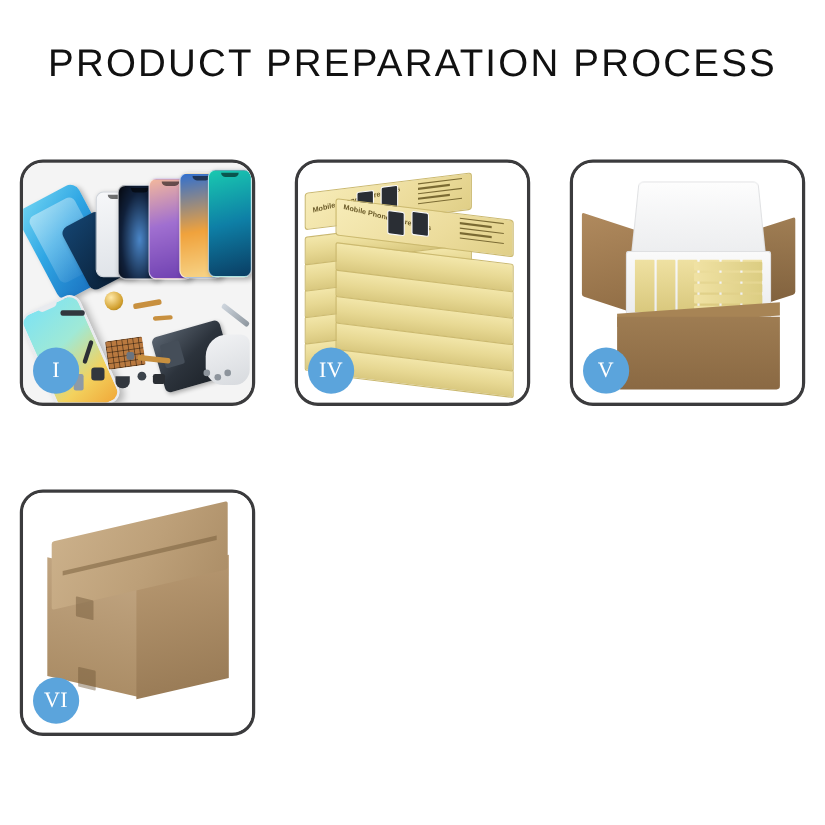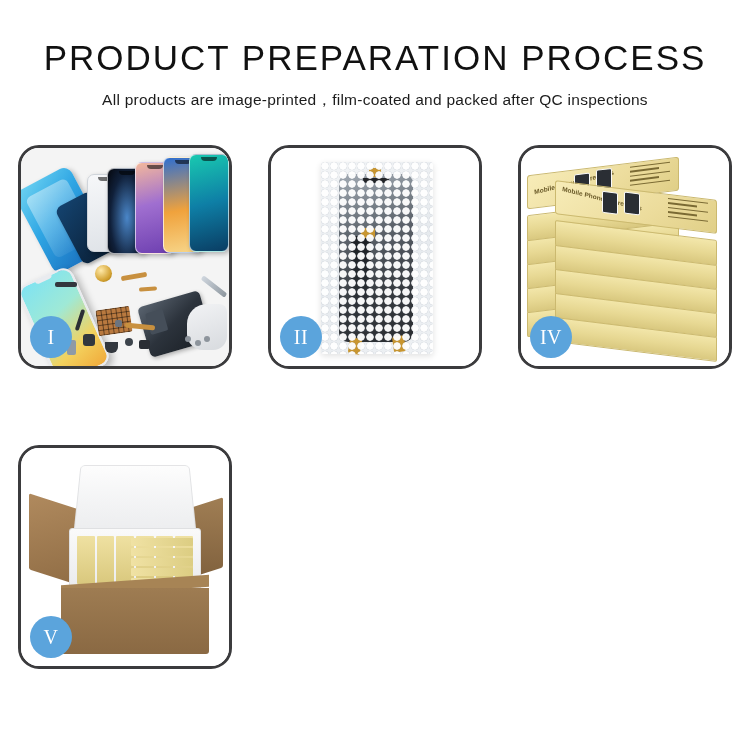--- a/index.html
+++ b/index.html
@@ -335,21 +335,20 @@
   }
   .c-tab { position:absolute; background: rgba(110,86,56,.45); border-radius:1px; }
   .tb1 { left:48px; top:96px; width:16px; height:18px; transform: skewY(13deg); }
   .tb2 { left:50px; top:160px; width:16px; height:18px; transform: skewY(13deg); }
 </style>
 </head>
 <body>
 
 <div class="header">
   <div class="main-title">PRODUCT PREPARATION PROCESS</div>
-  <div class="sub-title">All products are image-printed，film-coated and packed after QC inspections</div>
 </div>
 
 <div class="grid">
 
   <div class="panel p1">
     <div class="scene">
       <div class="blue-film"></div>
       <div class="blue-film-dark"></div>
 
       <div class="lineup">
@@ -395,34 +394,20 @@
       <div class="hand"></div>
       <div class="screws">
           <i></i>
           <i></i>
           <i></i>
         </div>
     </div>
     <div class="badge">I</div>
   </div>
 
-  <div class="panel p2">
-    <div class="scene">
-      <div class="bag">
-        <div class="bag-screen"></div>
-        <div class="bag-flex"></div>
-        <div class="tape t1"></div>
-        <div class="tape t2"></div>
-        <div class="tape t3"></div>
-        <div class="tape t4"></div>
-        <div class="bubbles"></div>
-      </div>
-    </div>
-    <div class="badge">II</div>
-  </div>
 
 
   <div class="panel p4">
     <div class="scene">
 
       <div class="stackA">
         <div class="sbox sb5"></div>
         <div class="sbox sb4"></div>
         <div class="sbox sb3"></div>
         <div class="sbox sb2"></div>
@@ -485,14 +470,24 @@
           <i></i>
           <i></i>
           <i></i>
       </div>
       <div class="carton-lip"></div>
       <div class="carton-front"></div>
     </div>
     <div class="badge">V</div>
   </div>
 
+  <div class="panel p6">
+    <div class="scene">
+      <div class="c-left"></div>
+      <div class="c-right"></div>
+      <div class="c-top"></div>
+      <div class="c-tab tb1"></div>
+      <div class="c-tab tb2"></div>
+    </div>
+    <div class="badge">VI</div>
+  </div>
 
 </div>
 
 </body></html>

